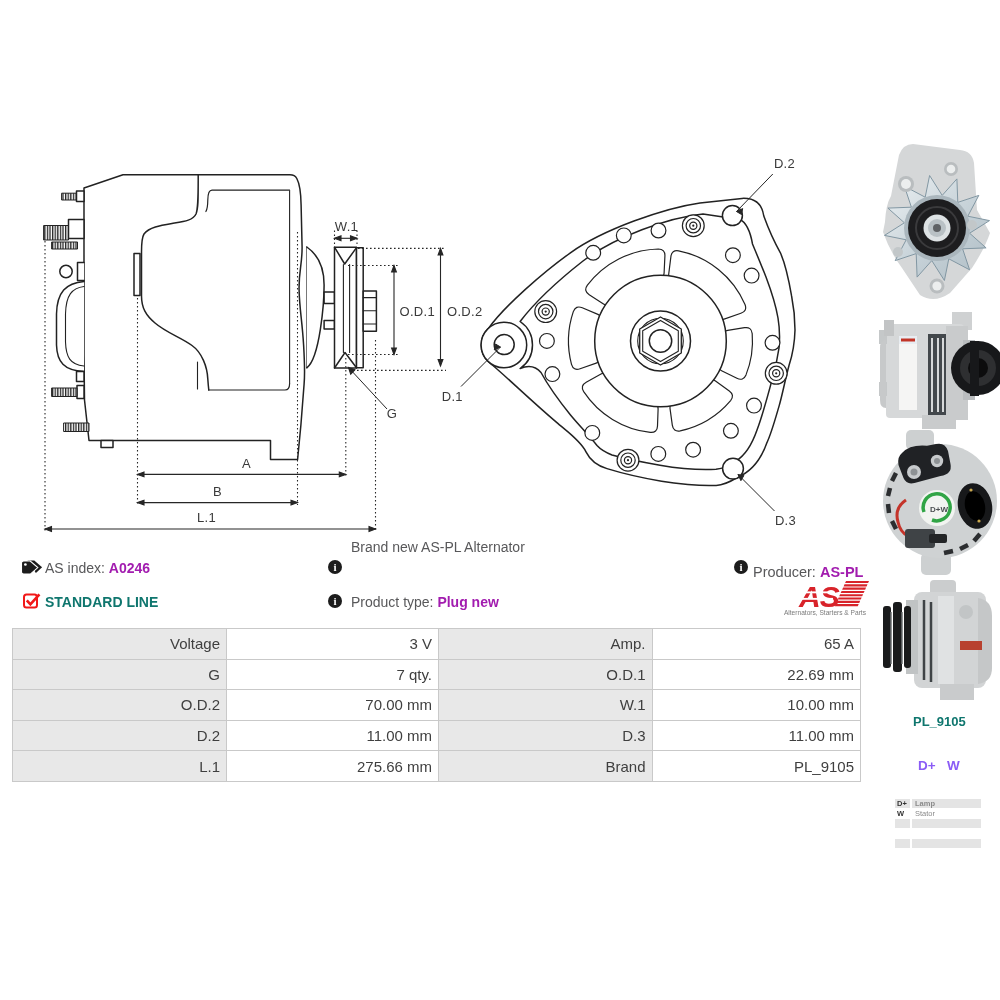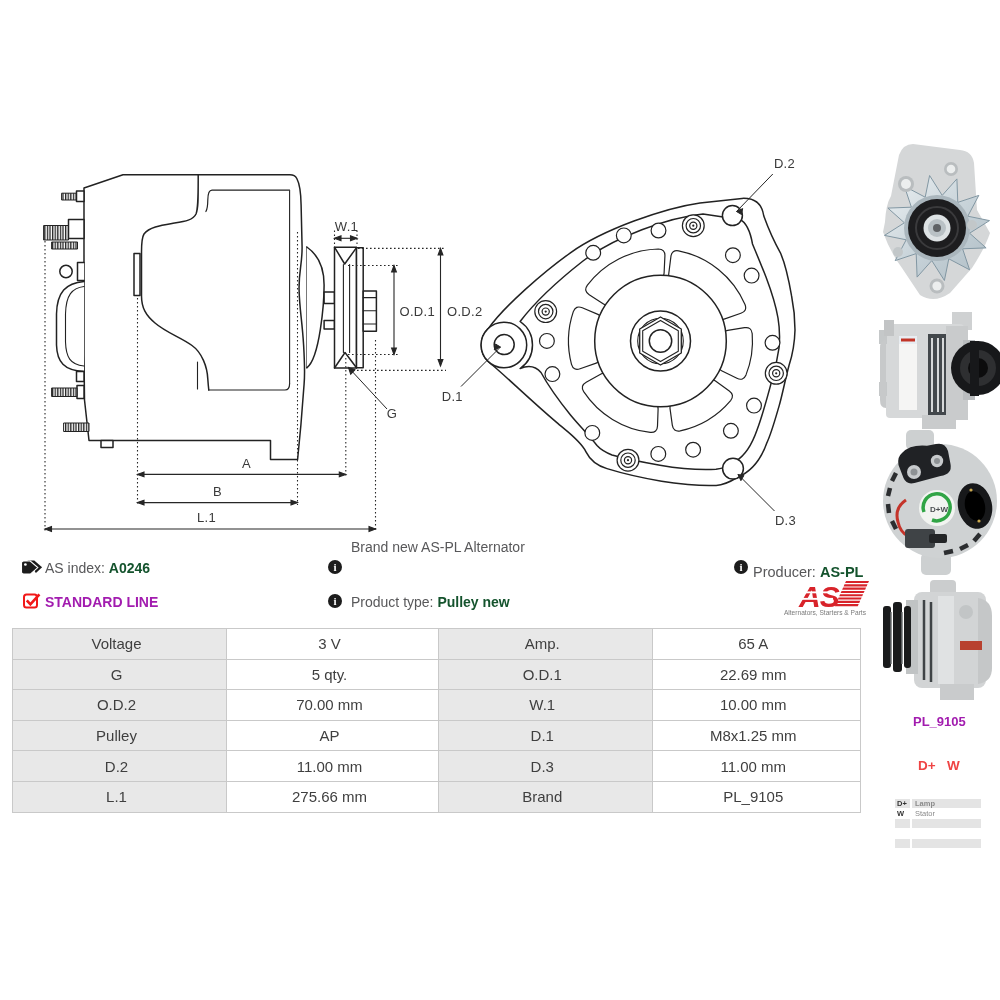--- a/index.html
+++ b/index.html
@@ -1,23 +1,23 @@
 <!DOCTYPE html>
 <html><head>
 <meta charset="utf-8">
 <style>
 html,body{margin:0;padding:0;background:#fff;}
 body{width:1000px;height:1000px;position:relative;font-family:"Liberation Sans",sans-serif;overflow:hidden;}
 #art{position:absolute;left:0;top:0;}
 .lbl{font-size:13px;fill:#3a3a3a;font-family:"Liberation Sans",sans-serif;letter-spacing:.3px;}
 .info{position:absolute;font-size:14px;color:#58585a;white-space:nowrap;}
-.info b{color:#14532d;font-weight:bold;}
-.red{color:#a21caf;font-weight:bold;font-size:14px;text-align:center;}
+.info b{color:#a21caf;font-weight:bold;}
+.red{color:#0f766e;font-weight:bold;font-size:14px;text-align:center;}
 table.spec{position:absolute;left:12px;top:628px;border-collapse:collapse;table-layout:fixed;}
-table.spec td{border:1px solid #c9c9c9;height:29.6px;padding:0 6px 0 0;text-align:center;font-size:15px;color:#3f3f3f;font-family:"Liberation Sans",sans-serif;}
+table.spec td{border:1px solid #c9c9c9;height:29.6px;padding:0 6px 0 0;text-align:right;font-size:15px;color:#3f3f3f;font-family:"Liberation Sans",sans-serif;}
 td.k{background:#e8e8e8;}
 table.mini{position:absolute;left:895px;top:798px;border-collapse:separate;border-spacing:0 1px;table-layout:fixed;}
 table.mini td{height:7px;font-size:7.5px;padding:0 0 0 3px;color:#8a8a8a;vertical-align:middle;}
 table.mini td:first-child{border-right:2.5px solid #fff;padding-left:2px;}
 table.mini td.g{background:#e4e4e4;font-weight:bold;}
 table.mini td.b{font-weight:bold;color:#333;}
 </style>
 </head>
 <body>
 <svg id="art" width="1000" height="1000" viewBox="0 0 1000 1000">
@@ -321,55 +321,49 @@
   <text x="335" y="571.2" font-size="11" fill="#fff" text-anchor="middle" font-weight="bold" font-family="Liberation Serif,serif">i</text>
   <circle cx="335" cy="601" r="7" fill="#1c1c1c"></circle>
   <text x="335" y="605.2" font-size="11" fill="#fff" text-anchor="middle" font-weight="bold" font-family="Liberation Serif,serif">i</text>
   <circle cx="741" cy="567" r="7" fill="#1c1c1c"></circle>
   <text x="741" y="571.2" font-size="11" fill="#fff" text-anchor="middle" font-weight="bold" font-family="Liberation Serif,serif">i</text>
 </g>
 </svg>
 <div class="info" style="left:45px;top:560px;">AS index: <b>A0246</b></div>
 <div class="info red" style="left:45px;top:593.5px;">STANDARD LINE</div>
 <div class="info" style="left:351px;top:539px;">Brand new AS-PL Alternator</div>
-<div class="info" style="left:351px;top:594px;">Product type: <b>Pulley new</b></div>
+<div class="info" style="left:351px;top:594px;">Product type: <b>Plug new</b></div>
 <div class="info" style="left:753px;top:564px;font-size:14.5px;">Producer: <b>AS-PL</b></div>
 <div class="info red" style="left:913px;top:714px;font-size:13px;">PL_9105</div>
-<div class="info" style="left:918px;top:758px;font-size:13.5px;color:#ef4444;font-weight:bold;">D+&nbsp;&nbsp;&nbsp;W</div>
+<div class="info" style="left:918px;top:758px;font-size:13.5px;color:#8b5cf6;font-weight:bold;">D+&nbsp;&nbsp;&nbsp;W</div>
 <table class="spec">
 <colgroup>
       <col style="width:214px">
       <col style="width:212px">
       <col style="width:213.5px">
       <col style="width:208.5px">
     </colgroup>
 <tbody>
       <tr>
         <td class="k">Voltage</td>
         <td>3 V</td>
         <td class="k">Amp.</td>
         <td>65 A</td>
       </tr>
 <tr>
         <td class="k">G</td>
-        <td>5 qty.</td>
+        <td>7 qty.</td>
         <td class="k">O.D.1</td>
         <td>22.69 mm</td>
       </tr>
 <tr>
         <td class="k">O.D.2</td>
         <td>70.00 mm</td>
         <td class="k">W.1</td>
         <td>10.00 mm</td>
-      </tr>
-<tr>
-        <td class="k">Pulley</td>
-        <td>AP</td>
-        <td class="k">D.1</td>
-        <td>M8x1.25 mm</td>
       </tr>
 <tr>
         <td class="k">D.2</td>
         <td>11.00 mm</td>
         <td class="k">D.3</td>
         <td>11.00 mm</td>
       </tr>
 <tr>
         <td class="k">L.1</td>
         <td>275.66 mm</td>

